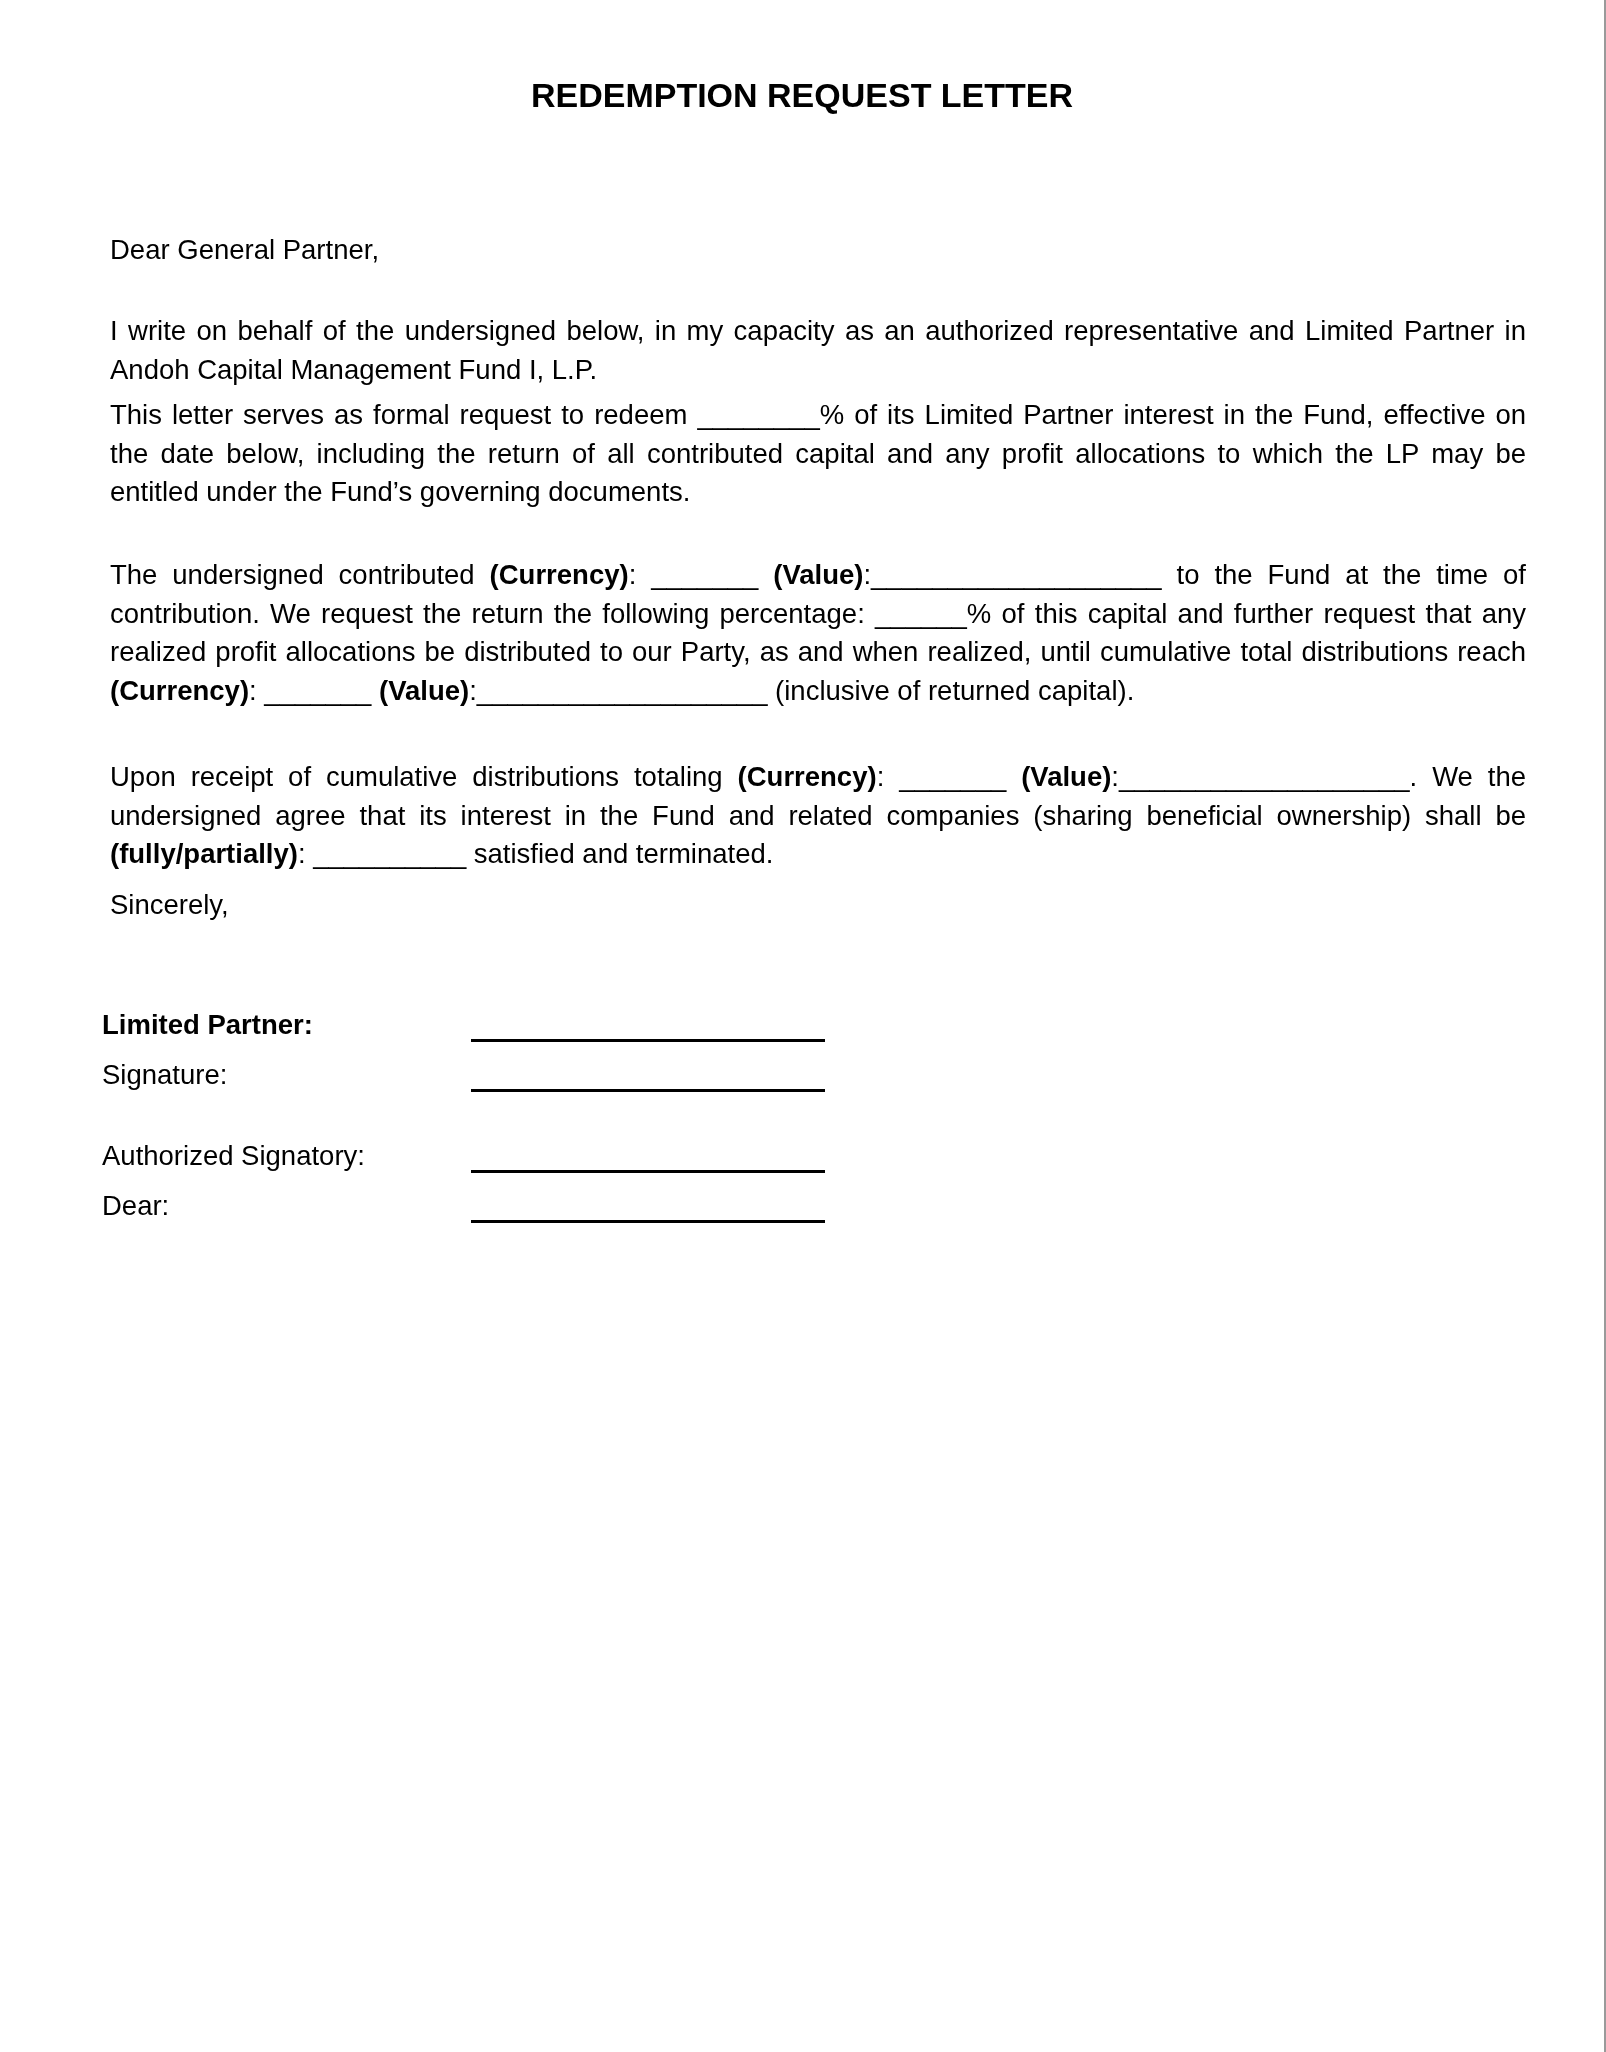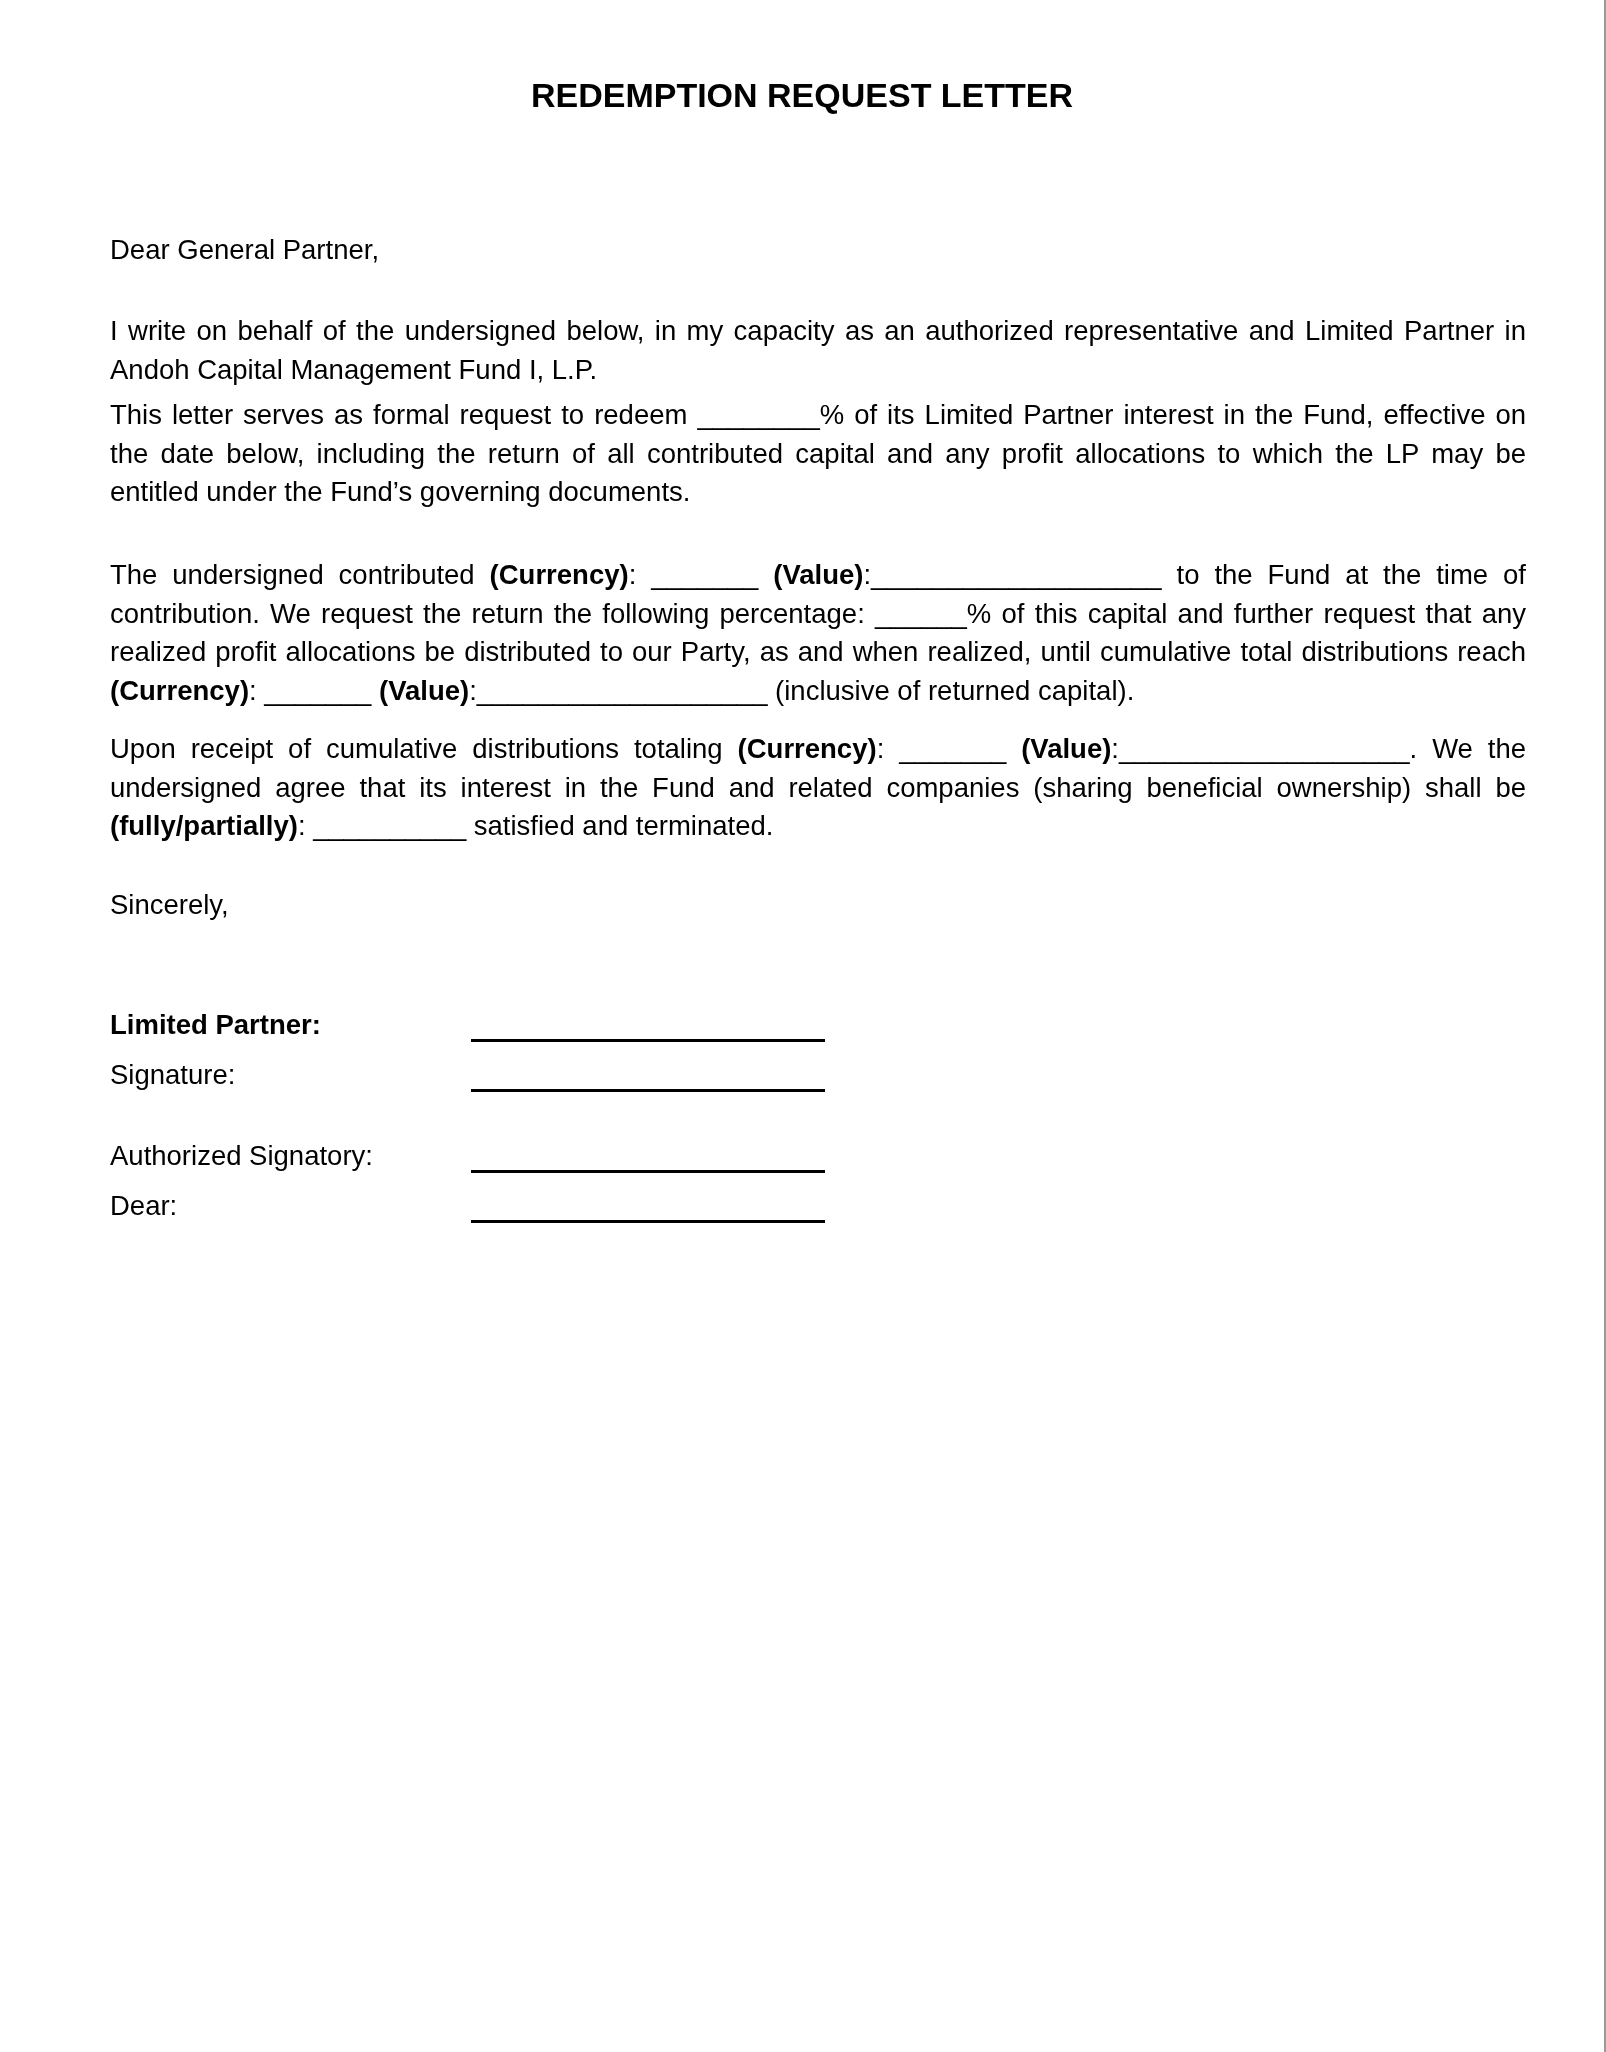--- a/index.html
+++ b/index.html
@@ -47,32 +47,32 @@
     line-height: 38.6px;
     text-align: justify;
     margin: 16px;
   }
   .para b { font-weight: bold; }
   .blank { white-space: pre; }
   .greeting { top: 215px; }
   .p1 { top: 296px; }
   .p2 { top: 380px; }
   .p3 { top: 540px; }
-  .p4 { top: 714px; }
+  .p4 { top: 742px; }
   .closing { top: 870px; }
 
   .sig-row {
     position: absolute;
     left: 0;
     width: 740px;
     height: 40px;
   }
   .sig-label {
     position: absolute;
-    left: 16px;
+    left: 8px;
     top: 0;
     font-size: 27.5px;
     line-height: 38px;
     text-align: right;
   }
   .sig-label.bold { font-weight: bold; }
   .sig-line {
     position: absolute;
     left: 377px;
     width: 354px;

